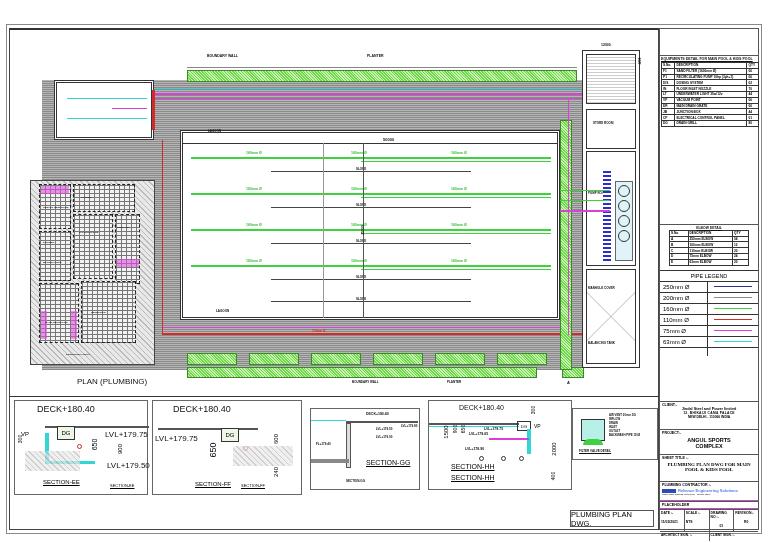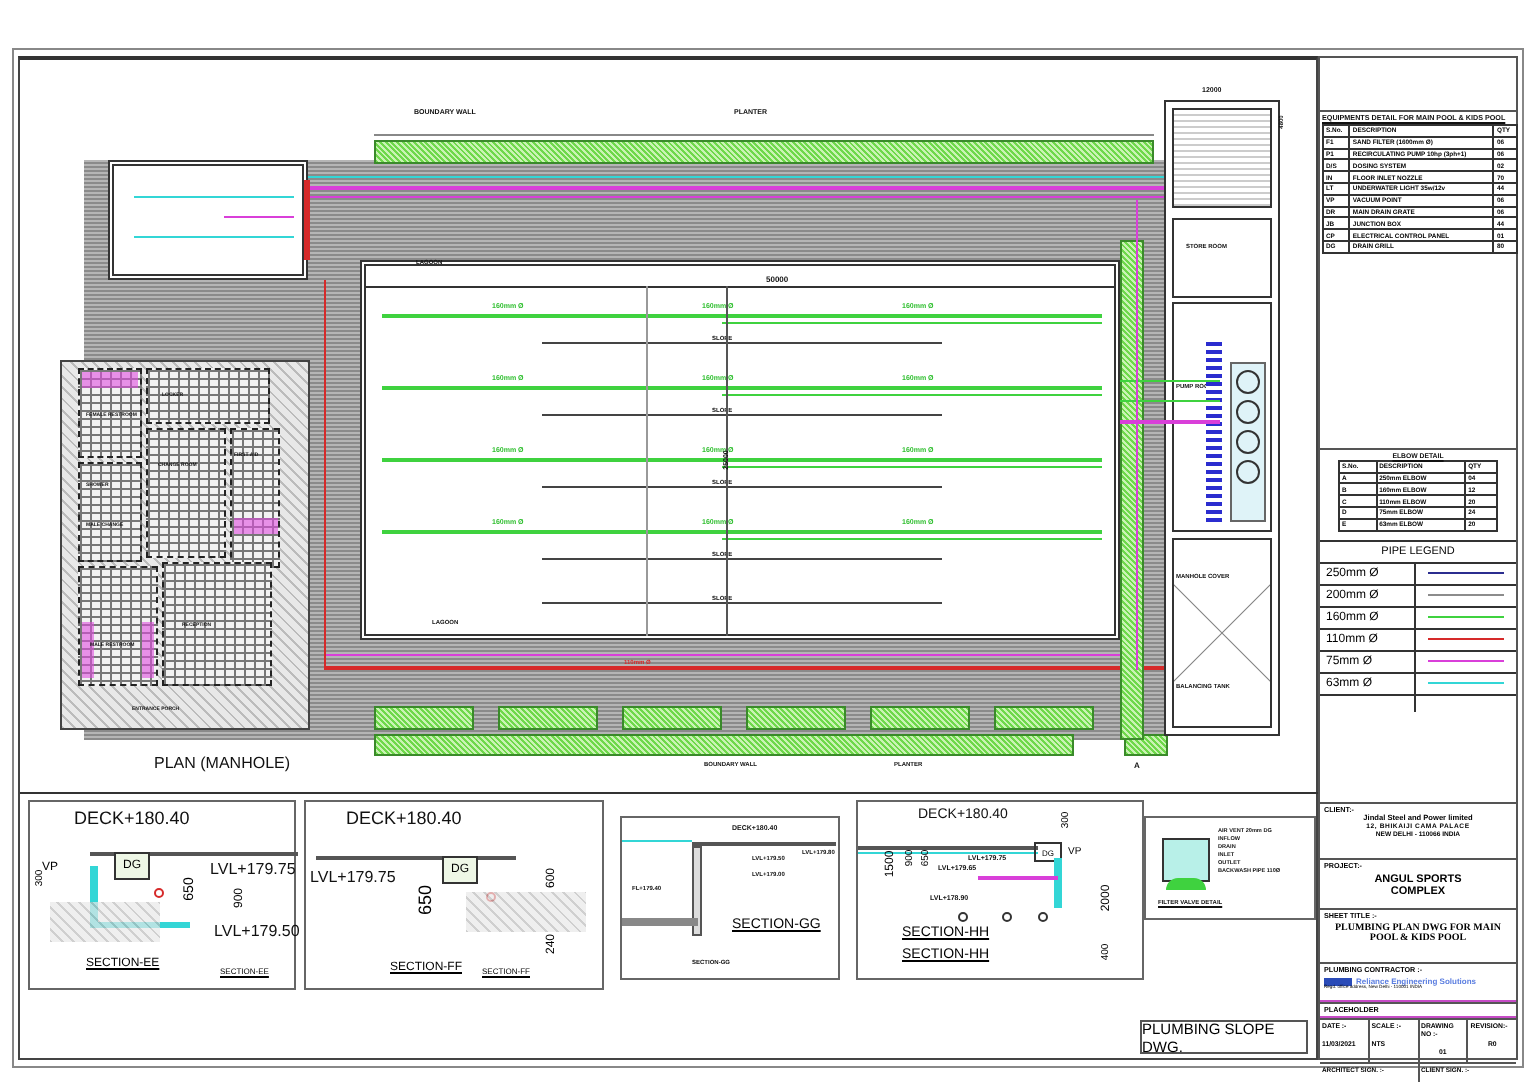--- a/index.html
+++ b/index.html
@@ -159,21 +159,21 @@
       <span class="abs txt" style="left:5px;top:290px;font-size:3px">BALANCING TANK</span>
       <span class="abs txt" style="left:54px;top:8px;font-size:3px;transform:rotate(-90deg)">4800</span>
     </div>
     <div class="abs hatchgreen" style="left:548px;top:80px;width:12px;height:250px"></div>
 
     <div class="line" style="left:548px;top:150px;width:50px;background:#3fd23f"></div>
     <div class="line" style="left:548px;top:160px;width:50px;background:#3fd23f"></div>
     <div class="line" style="left:548px;top:170px;width:50px;background:#d93fd9;height:2px"></div>
     <div class="vline" style="left:556px;top:60px;height:235px;background:#d93fd9"></div>
 
-    <span class="abs" style="left:65px;top:337px;font-size:8px;color:#111;white-space:nowrap">PLAN (MANHOLE)</span>
+    <span class="abs" style="left:65px;top:337px;font-size:8px;color:#111;white-space:nowrap">PLAN (PLUMBING)</span>
   </div>
 
   <div class="line" style="left:0;top:366px;width:650px;background:#333"></div>
 
   <div class="sec" style="left:4px;top:370px;width:134px;height:95px">
     <span class="abs big" style="left:22px;top:3px">DECK+180.40</span>
     <div class="line" style="left:30px;top:25px;width:104px;height:2px;background:#555"></div>
     <div class="abs" style="left:42px;top:25px;width:18px;height:14px;border:1px solid #333;background:#eef7e6;font-size:6px;text-align:center;line-height:12px">DG</div>
     <span class="abs" style="left:6px;top:30px;font-size:6px">VP</span>
     <div class="abs" style="left:30px;top:32px;width:4px;height:30px;background:#33d6d6"></div>
@@ -247,21 +247,21 @@
     <span class="abs txt" style="left:36px;top:4px;font-size:2.8px">AIR VENT 20mm DG</span>
     <span class="abs txt" style="left:36px;top:8px;font-size:2.8px">INFLOW</span>
     <span class="abs txt" style="left:36px;top:12px;font-size:2.8px">DRAIN</span>
     <span class="abs txt" style="left:36px;top:16px;font-size:2.8px">INLET</span>
     <span class="abs txt" style="left:36px;top:20px;font-size:2.8px">OUTLET</span>
     <span class="abs txt" style="left:36px;top:24px;font-size:2.8px">BACKWASH PIPE 110Ø</span>
     <span class="abs txt" style="left:6px;top:40px;font-size:3px;text-decoration:underline">FILTER VALVE DETAIL</span>
   </div>
 
   <div class="abs" style="left:560px;top:480px;width:84px;height:17px;border:1px solid #555;display:flex;align-items:center;justify-content:center">
-    <span style="font-size:7.5px">PLUMBING SLOPE DWG.</span>
+    <span style="font-size:7.5px">PLUMBING PLAN DWG.</span>
   </div>
 </div>
 
 <div class="tb">
   <div style="height:27px;border-bottom:1px solid #555"></div>
   <div style="padding:1px">
     <div class="txt" style="font-size:3.6px;text-decoration:underline;white-space:normal;margin-bottom:1px">EQUIPMENTS DETAIL FOR MAIN POOL &amp; KIDS POOL</div>
     <table class="eq">
       <tbody>
           <tr>

